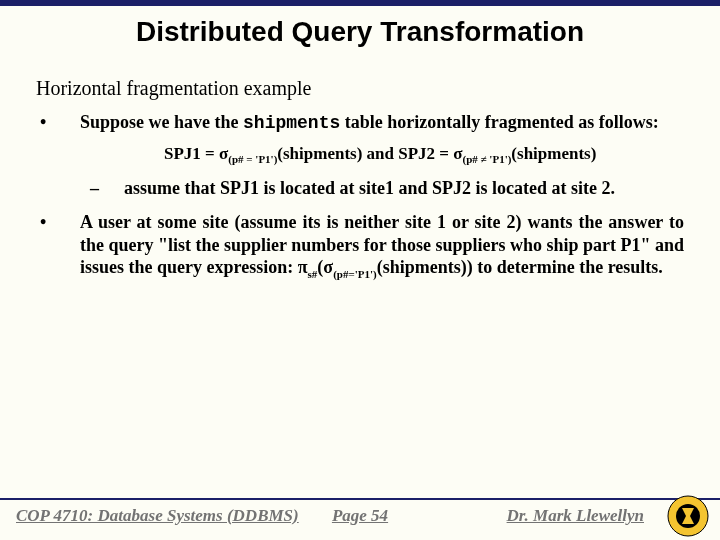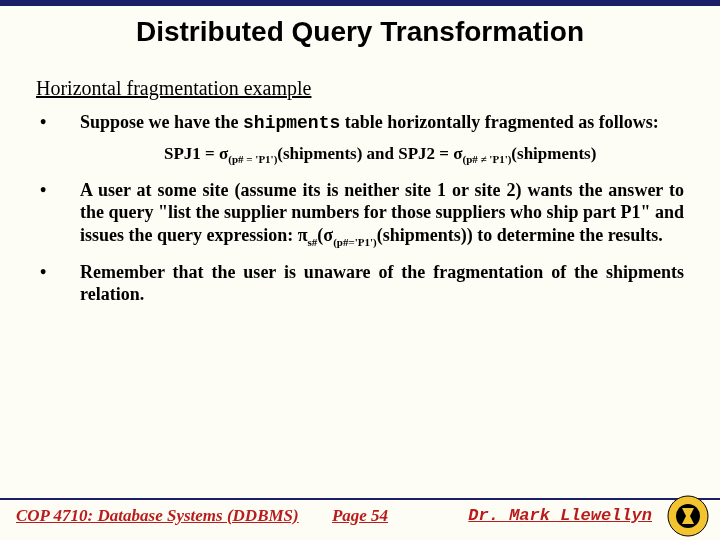--- a/index.html
+++ b/index.html
@@ -33,21 +33,20 @@
     text-align: center;
     color: #000;
   }
   .content {
     padding: 10px 36px 0 36px;
     font-size: 18px;
     line-height: 1.25;
   }
   .subheading {
     font-size: 20px;
-    text-decoration: underline;
     margin: 18px 0 10px 0;
   }
   ul.top-bullets {
     list-style: disc;
     padding-left: 0;
     margin: 4px 0 0 0;
   }
   ul.top-bullets > li {
     list-style: none;
     position: relative;
@@ -110,25 +109,25 @@
     margin: 0;
   }
   .footer-left, .footer-center, .footer-right {
     position: absolute;
     top: 8px;
     font-family: "Times New Roman", serif;
     font-weight: bold;
     font-style: italic;
     font-size: 17px;
     text-decoration: underline;
-    color: #b91c1c;
+    color: #737373;
   }
   .footer-left { left: 16px; }
   .footer-center { left: 50%; transform: translateX(-50%); }
-  .footer-right { right: 68px; font-family: Liberation Mono, monospace; }
+  .footer-right { right: 76px; }
   .footer-logo {
     position: absolute;
     right: 10px;
     bottom: 2px;
     width: 44px;
     height: 44px;
   }
   .u { text-decoration: underline; }
 </style>
 </head>
@@ -147,27 +146,29 @@
     <ul class="top-bullets">
 
       <li>
         <span>Suppose we have the </span><span class="mono">shipments</span><span> table horizontally fragmented as follows:</span>
 
 
         <div class="formula-line">
           <span>SPJ1 = </span><span class="sigma">σ</span><span class="sub">(p# = 'P1')</span><span>(shipments)</span><span>  and  </span><span>SPJ2 = </span><span class="sigma">σ</span><span class="sub">(p# ≠ 'P1')</span><span>(shipments)</span>
         </div>
 
+        <ul class="sub-bullets">
+          <li>assume that SPJ1 is located at site1 and SPJ2 is located at site 2.</li>
+        </ul>
       </li>
 
       <li>
         <span>A user at some site (assume its is neither site 1 or site 2) wants the answer to the query "list the supplier numbers for those suppliers who ship part P1" and issues the query expression: </span><span class="sigma">π</span><span class="sub">s#</span><span>(</span><span class="sigma">σ</span><span class="sub">(p#='P1')</span><span>(shipments)</span><span>)</span><span> to determine the results.</span>
       </li>
 
-      <li>Remember that the user is unaware of the fragmentation of the shipments relation.</li>
 
     </ul>
 
   </div>
 
   <div class="footer">
     <hr class="footer-hr">
     <div class="footer-left">COP 4710: Database Systems  (DDBMS)</div>
     <div class="footer-center">Page 54</div>
     <div class="footer-right">Dr. Mark Llewellyn</div>

